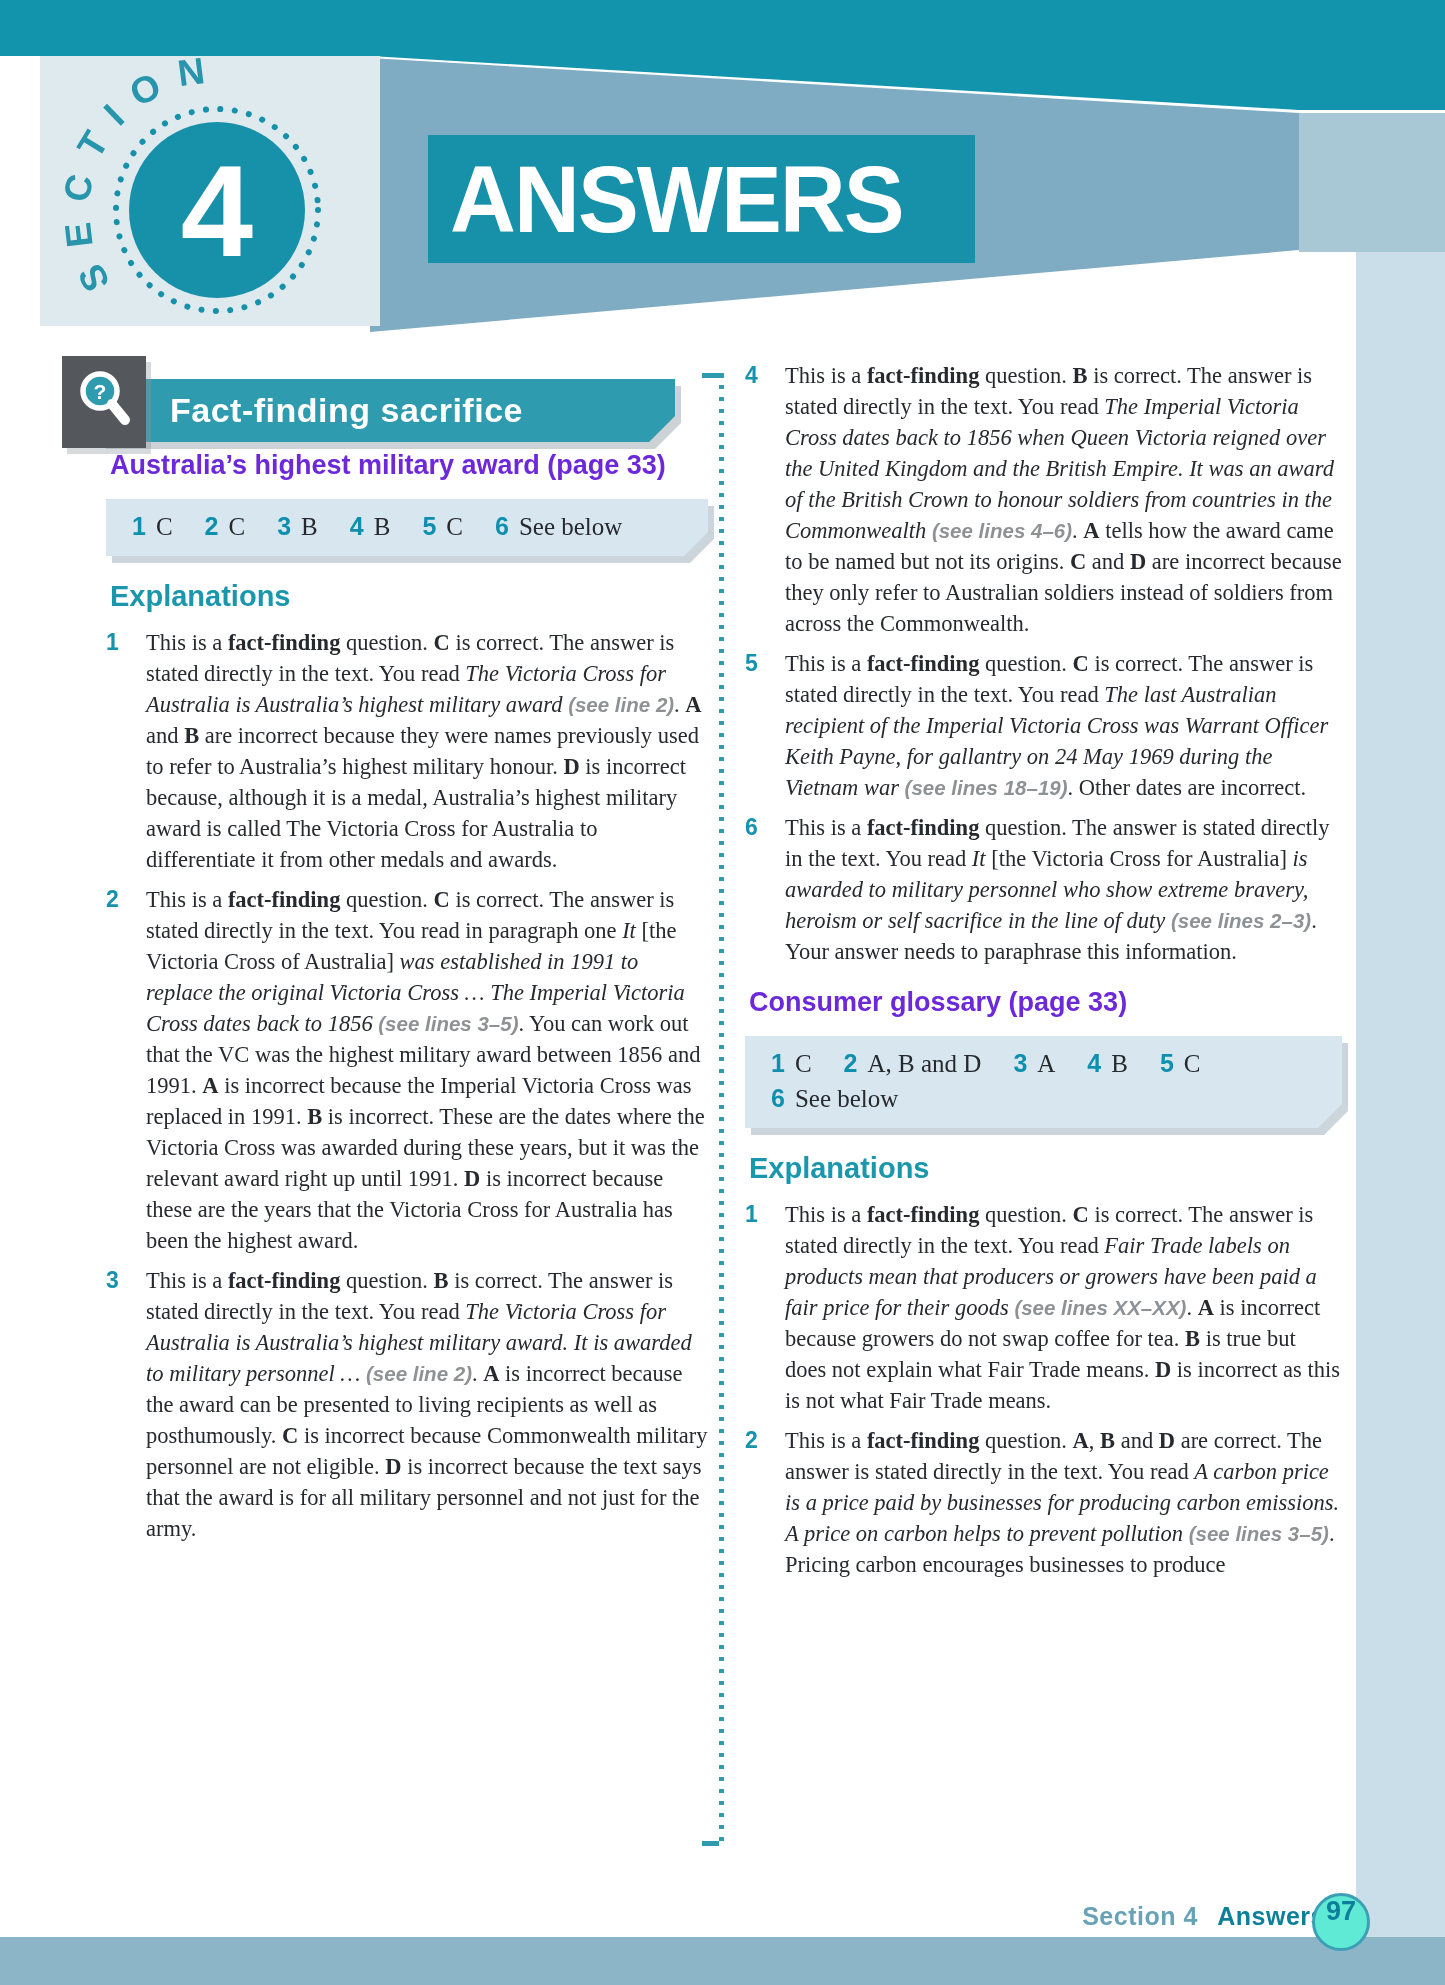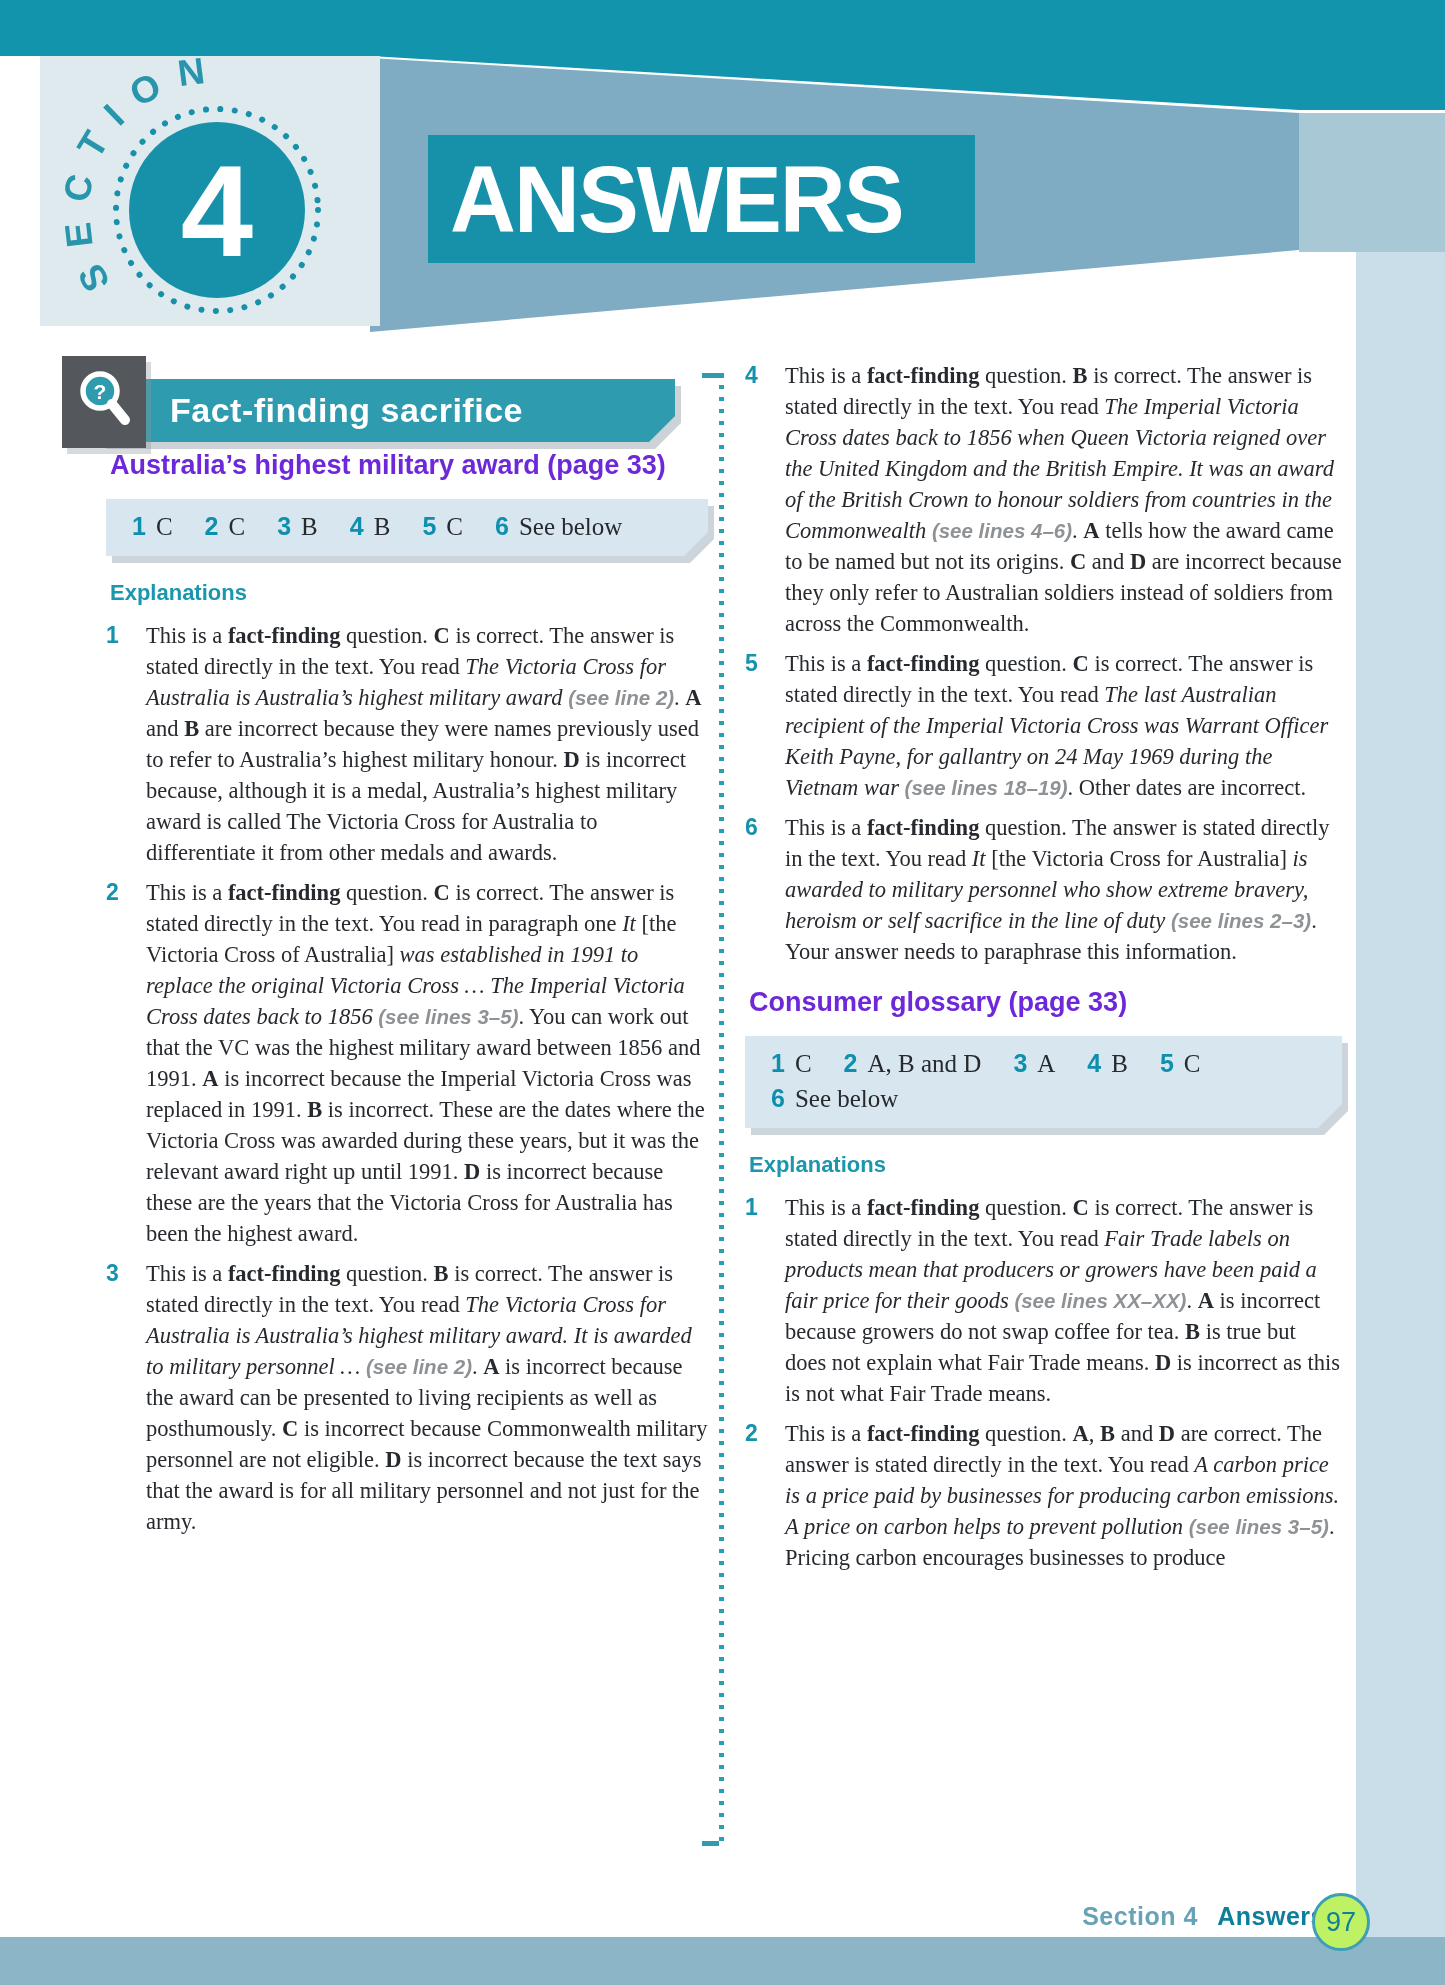--- a/index.html
+++ b/index.html
@@ -21,21 +21,21 @@
       color:#fff;font-family:"Liberation Sans",sans-serif;font-weight:bold;font-size:34px;letter-spacing:.5px;
       clip-path:polygon(0 0,100% 0,100% calc(100% - 26px),calc(100% - 26px) 100%,0 100%);}
   .icon-plate{position:absolute;left:62px;top:356px;width:84px;height:92px;background:#54575B;
       filter:drop-shadow(5px 6px 0 rgba(140,150,158,.35));z-index:3;}
 
   
   .col{position:absolute;box-sizing:border-box;}
   .col-left{left:106px;top:450px;width:602px;}
   .col-right{left:745px;top:360px;width:597px;}
   .topic-heading{font-family:"Liberation Sans",sans-serif;font-weight:bold;font-size:27px;color:#6d28d9;margin:0 0 4px 4px;}
-  .exp-heading{font-family:"Liberation Sans",sans-serif;font-weight:bold;font-size:22px;color:#1B97AD;margin:24px 0 14px 4px;}
+  .exp-heading{font-family:"Liberation Sans",sans-serif;font-weight:bold;font-size:29px;color:#1B97AD;margin:24px 0 14px 4px;}
 
   .keybox-wrap{filter:drop-shadow(6px 7px 0 #CBD5DB);margin-top:18px;}
   .keybox{background:#D8E6EF;padding:13px 26px 15px 26px;
       clip-path:polygon(0 0,100% 0,100% calc(100% - 24px),calc(100% - 24px) 100%,0 100%);}
   .keyline{display:flex;gap:32px;flex-wrap:wrap;align-items:baseline;}
   .keyline + .keyline{margin-top:6px;}
   .key-pair{white-space:nowrap;}
   .key-num{font-family:"Liberation Sans",sans-serif;font-weight:bold;font-size:25px;color:#0F8FAE;margin-right:10px;}
   .key-ans{font-size:25px;color:#26292E;}
 
@@ -52,22 +52,22 @@
   .divider-cap{position:absolute;left:702px;width:17px;height:4.5px;background:#2E9BAF;}
   .cap-top{top:373px;} .cap-bottom{top:1841px;}
 
   
   .right-strip{position:absolute;left:1356px;top:252px;width:89px;height:1685px;background:#C9DEE8;}
   .bottom-bar{position:absolute;left:0;top:1937px;width:1445px;height:48px;background:#8CB6C7;}
   .footer-text{position:absolute;left:740px;top:1902px;width:585px;text-align:right;
       font-family:"Liberation Sans",sans-serif;font-weight:bold;font-size:25px;letter-spacing:.5px;}
   .footer-section{color:#68A2B6;} .footer-label{color:#0E7F9B;margin-left:12px;}
   .page-badge{position:absolute;left:1312px;top:1893px;width:58px;height:58px;border-radius:50%;
-      background:#bef264;border:3px solid #3D9FB5;box-sizing:border-box;display:flex;align-items:center;justify-content:center;
-      font-family:"Liberation Sans",sans-serif;font-weight:normal;font-size:27px;color:#0E7F9B;z-index:5;}
+      background:#5eead4;border:3px solid #3D9FB5;box-sizing:border-box;display:flex;justify-content:center;
+      font-family:"Liberation Sans",sans-serif;font-weight:bold;font-size:27px;color:#0E7F9B;z-index:5;}
 </style>
 </head>
 <body>
 
 <svg class="header-svg" width="1445" height="340" viewBox="0 0 1445 340">
   <polygon points="0,0 1445,0 1445,110 1299,110 370,56 0,56" fill="#1295AC"></polygon>
   <polygon points="370,58 1299,113 1299,250 370,332" fill="#7FACC2"></polygon>
   <rect x="1299" y="113" width="146" height="139" fill="#A9C8D6"></rect>
   <rect x="40" y="56" width="340" height="270" fill="#DFEAEF"></rect>
   <circle cx="217" cy="210" r="101" fill="none" stroke="#1790A9" stroke-width="6" stroke-dasharray="0.1 14.4" stroke-linecap="round"></circle>

